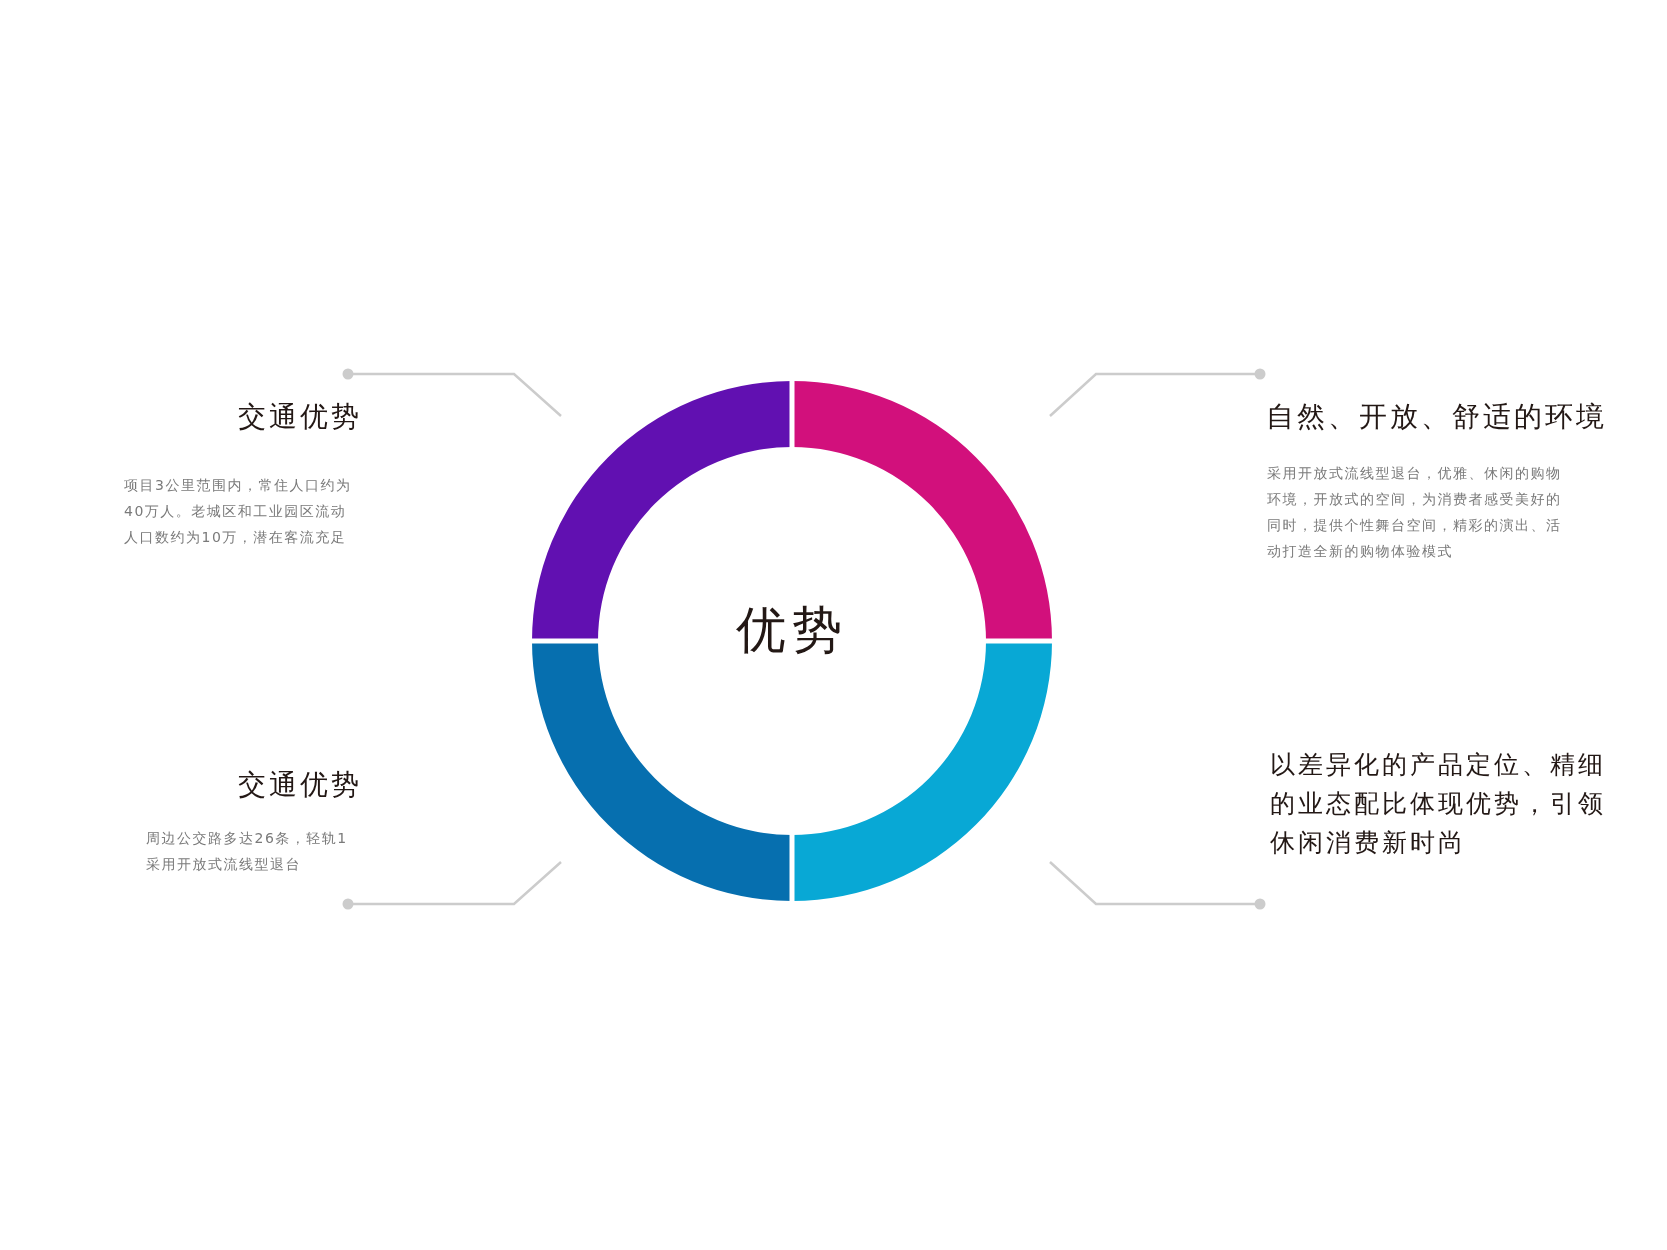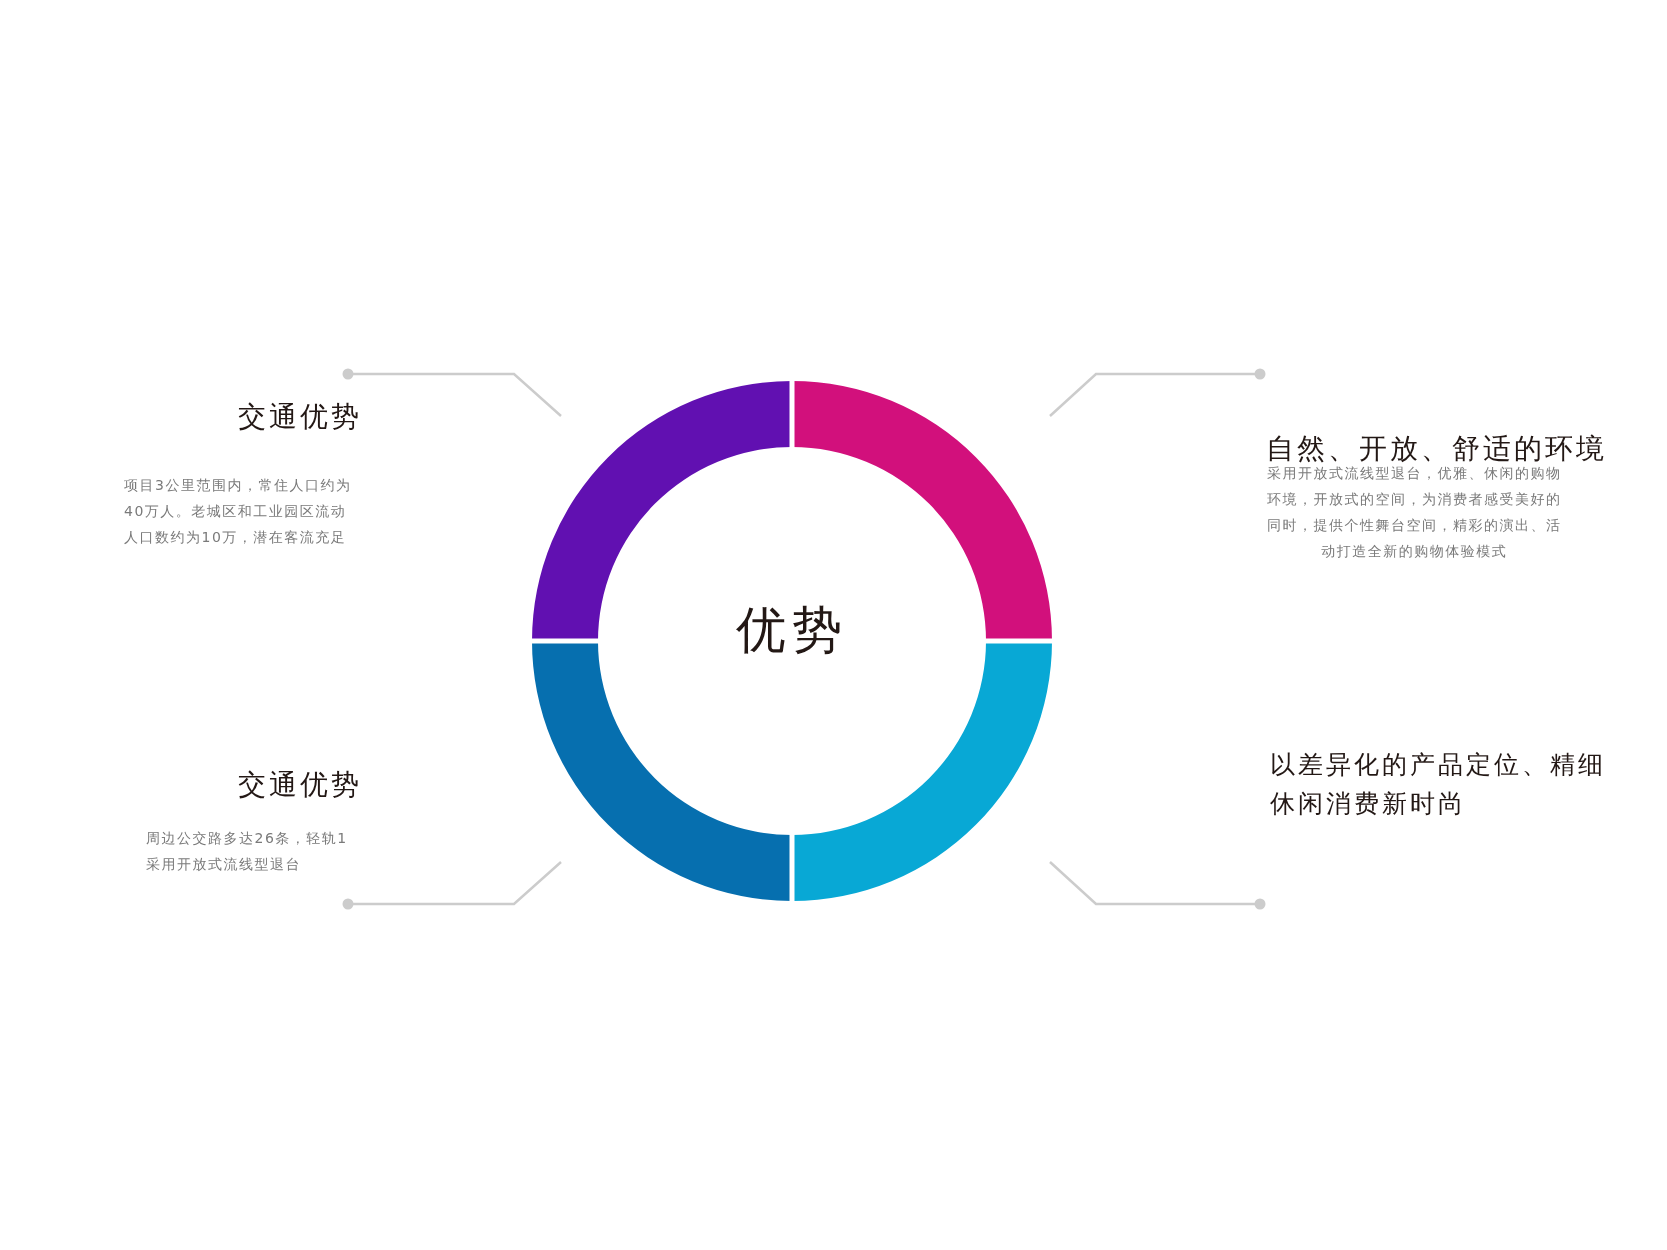--- a/index.html
+++ b/index.html
@@ -9,22 +9,22 @@
     .connectors { position: absolute; left: 0; top: 0; }
     .center-label { position: absolute; left: 692px; top: 585px; width: 200px; height: 90px;
       text-align: center; font-size: 50px; line-height: 90px; letter-spacing: 6px; color: #231815; }
     .title { position: absolute; font-size: 28px; line-height: 34px; letter-spacing: 3px; color: #231815; white-space: nowrap; }
     .body { position: absolute; font-size: 14px; line-height: 26px; letter-spacing: 1.5px; color: #7a7a7a; white-space: nowrap; }
     .big { position: absolute; font-size: 25px; line-height: 39px; letter-spacing: 3px; color: #231815; white-space: nowrap; }
     .tl-title { left: 232px; top: 400px; width: 130px; text-align: right; }
     .tl-body { left: 124px; top: 472px; }
     .bl-title { left: 232px; top: 768px; width: 130px; text-align: right; }
     .bl-body { left: 146px; top: 825px; }
-    .tr-title { left: 1266px; top: 400px; margin-top: 32px; }
-    .tr-body { left: 1267px; top: 460px; text-align: center; }
+    .tr-title { left: 1266px; top: 400px; }
+    .tr-body { left: 1267px; top: 460px; }
     .br-text { left: 1270px; top: 745px; }
     .line { display: block; }
   </style>
 </head>
 <body>
 
 <svg class="ring" width="1667" height="1250" viewBox="0 0 1667 1250">
 
   <path fill="#6110b1" d="M 532 641 A 260 260 0 0 1 792 381 L 792 447 A 194 194 0 0 0 598 641 Z"></path>
   <path fill="#d2107c" d="M 792 381 A 260 260 0 0 1 1052 641 L 986 641 A 194 194 0 0 0 792 447 Z"></path>
@@ -68,14 +68,15 @@
 </div>
 
 <div class="title bl-title">交通优势</div>
 <div class="body bl-body">
   <span class="line">周边公交路多达26条，轻轨1</span>
   <span class="line">采用开放式流线型退台</span>
 </div>
 
 <div class="big br-text">
   <span class="line">以差异化的产品定位、精细</span>
+  <span class="line">的业态配比体现优势，引领</span>
   <span class="line">休闲消费新时尚</span>
 </div>
 
 </body></html>

